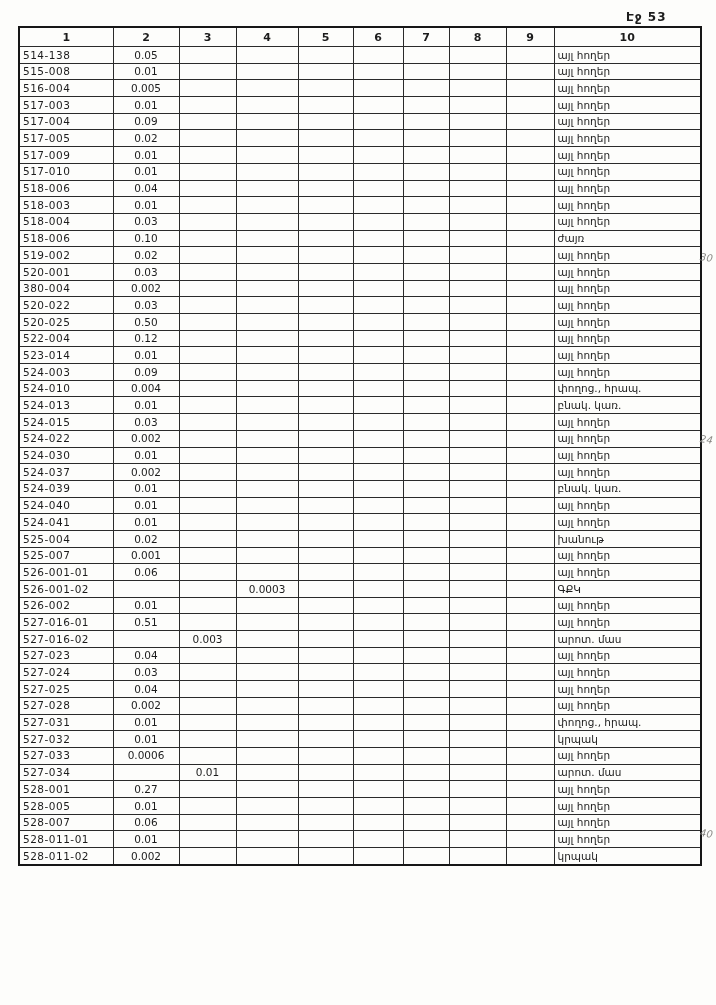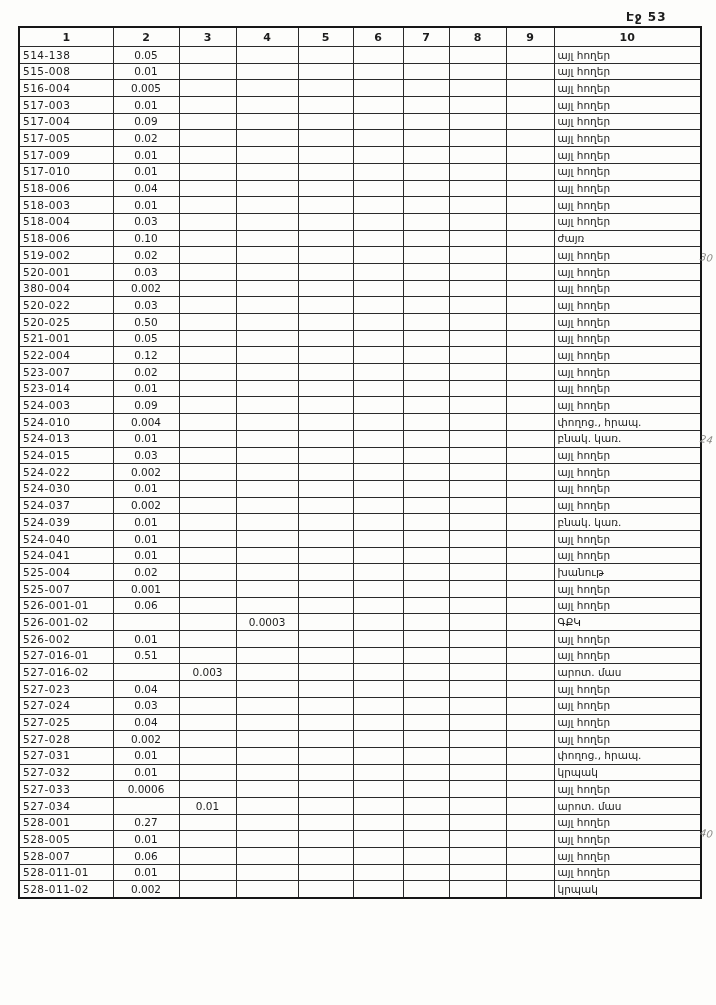--- a/index.html
+++ b/index.html
@@ -294,46 +294,22 @@
         <td class="col3"></td>
         <td class="col4"></td>
         <td class="col5"></td>
         <td class="col6"></td>
         <td class="col7"></td>
         <td class="col8"></td>
         <td class="col9"></td>
         <td class="col10">այլ հողեր</td>
       </tr>
       <tr>
-        <td class="col1">521-001</td>
-        <td class="col2">0.05</td>
-        <td class="col3"></td>
-        <td class="col4"></td>
-        <td class="col5"></td>
-        <td class="col6"></td>
-        <td class="col7"></td>
-        <td class="col8"></td>
-        <td class="col9"></td>
-        <td class="col10">այլ հողեր</td>
-      </tr>
-      <tr>
         <td class="col1">522-004</td>
         <td class="col2">0.12</td>
-        <td class="col3"></td>
-        <td class="col4"></td>
-        <td class="col5"></td>
-        <td class="col6"></td>
-        <td class="col7"></td>
-        <td class="col8"></td>
-        <td class="col9"></td>
-        <td class="col10">այլ հողեր</td>
-      </tr>
-      <tr>
-        <td class="col1">523-007</td>
-        <td class="col2">0.02</td>
         <td class="col3"></td>
         <td class="col4"></td>
         <td class="col5"></td>
         <td class="col6"></td>
         <td class="col7"></td>
         <td class="col8"></td>
         <td class="col9"></td>
         <td class="col10">այլ հողեր</td>
       </tr>
       <tr>

